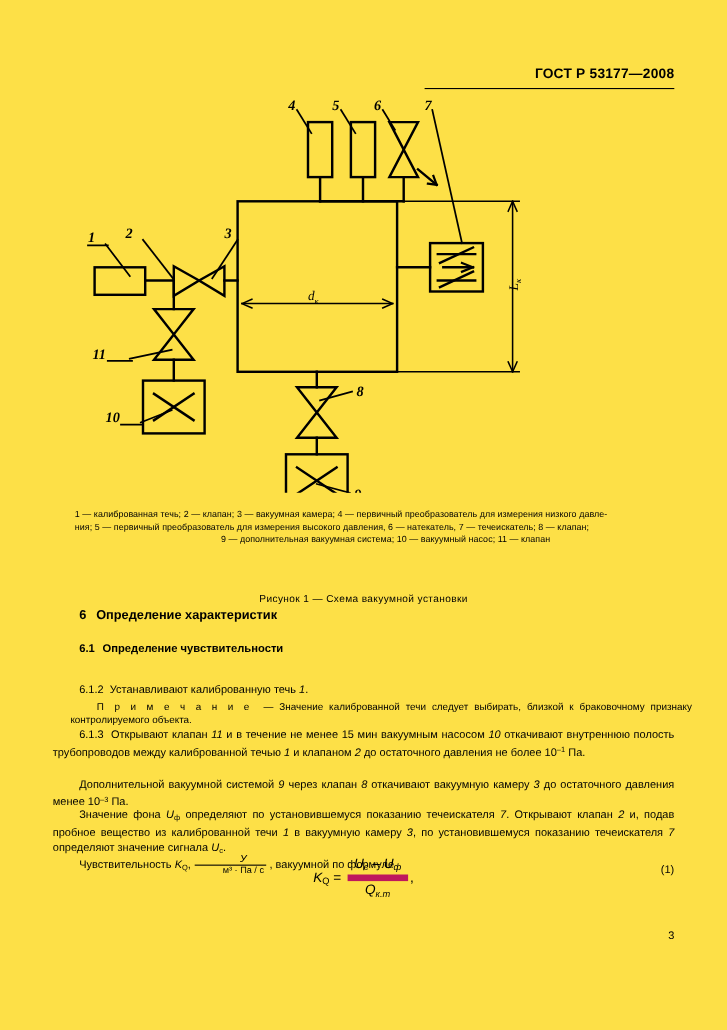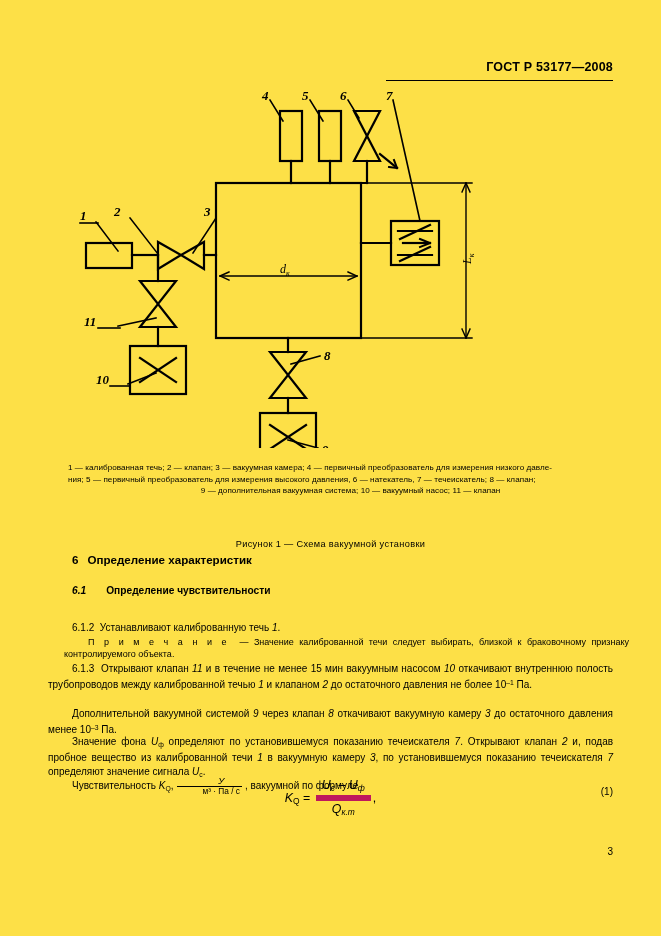--- a/index.html
+++ b/index.html
@@ -84,21 +84,21 @@
   }
   .sec-h1 .num { margin-right: 9px; }
 
   .sec-h2 {
     position: absolute;
     top: 585px;
     left: 72px;
     font-size: 10.2px;
     font-weight: bold;
   }
-  .sec-h2 .num { margin-right: 20px; font-style: italic; }
+  .sec-h2 .num { margin-right: 7px; }
 
   .para {
     position: absolute;
     left: 48px;
     width: 565px;
     font-size: 10px;
     line-height: 13.6px;
     text-align: justify;
   }
   .para.indent { text-indent: 24px; }

